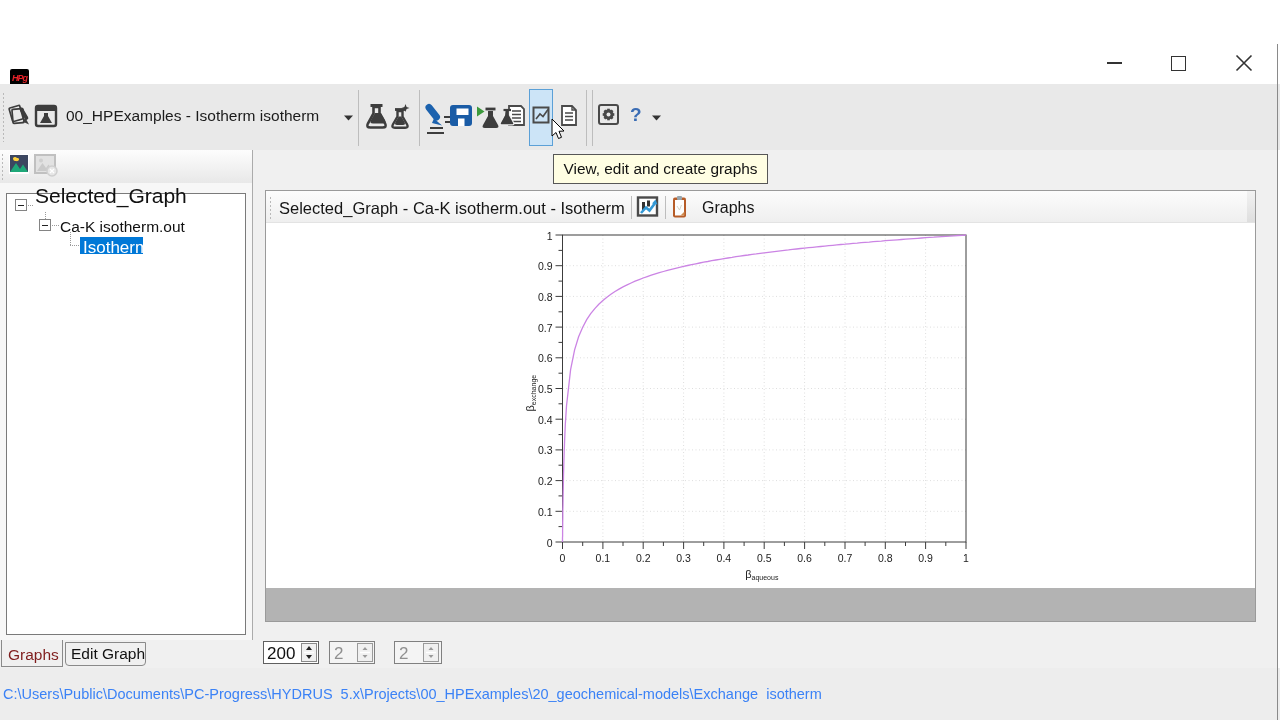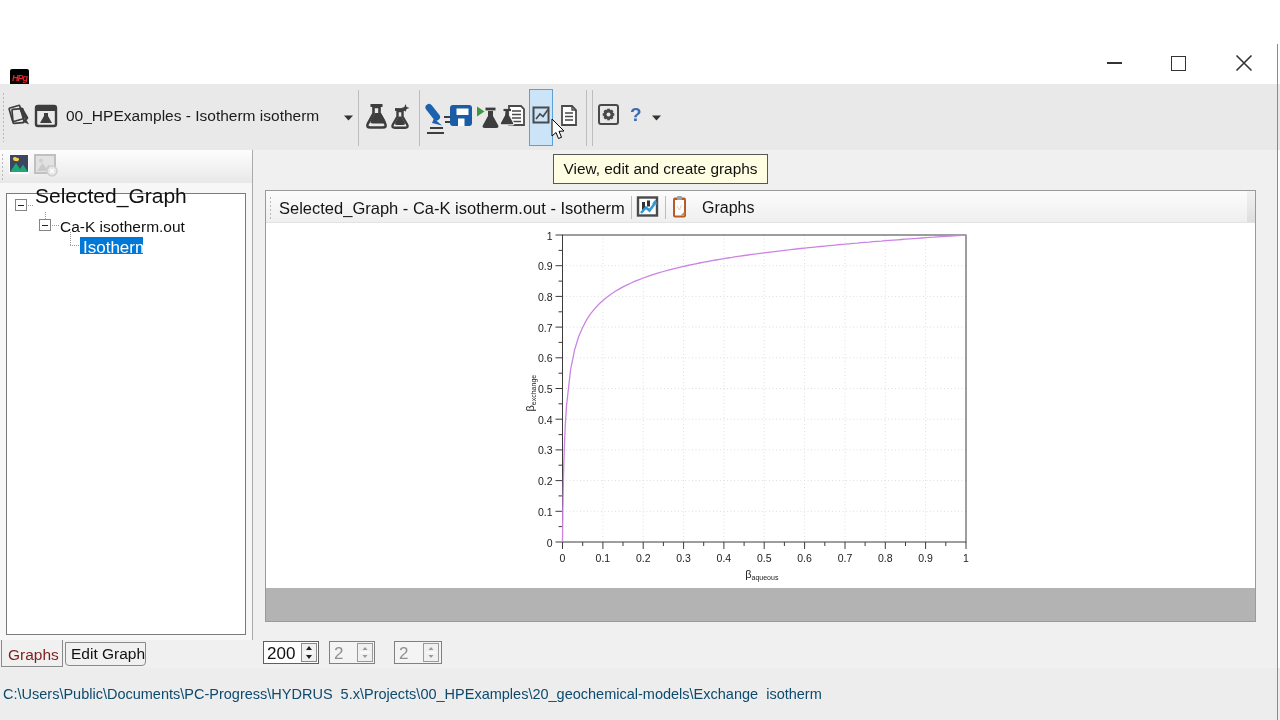--- a/index.html
+++ b/index.html
@@ -299,21 +299,21 @@
 <div class="abs" style="left:399px;top:644px;font-size:17px;color:#909090;">2</div>
 <div class="abs" style="left:423px;top:643px;width:16px;height:19px;border:1px solid #9a9a9a;background:#f0f0f0;box-sizing:border-box;">
  <svg width="14" height="17">
         <path d="M7 3 L9.5 6 L4.5 6 Z" fill="#9a9a9a"></path>
         <path d="M7 14 L9.5 11 L4.5 11 Z" fill="#9a9a9a"></path>
         <path d="M2 8.5 H12" stroke="#fff" stroke-width="1.4"></path>
       </svg>
 </div>
 
 <div class="abs" style="left:0;top:668px;width:1280px;height:52px;background:#ededed;"></div>
-<div class="abs" style="left:3px;top:686px;font-size:14.5px;color:#0c4a6e;white-space:nowrap;">C:\Users\Public\Documents\PC-Progress\HYDRUS&nbsp;&nbsp;5.x\Projects\00_HPExamples\20_geochemical-models\Exchange&nbsp;&nbsp;isotherm</div>
+<div class="abs" style="left:3px;top:686px;font-size:14.5px;color:#3b82f6;white-space:nowrap;">C:\Users\Public\Documents\PC-Progress\HYDRUS&nbsp;&nbsp;5.x\Projects\00_HPExamples\20_geochemical-models\Exchange&nbsp;&nbsp;isotherm</div>
 
 <div class="abs" style="left:553px;top:154px;width:215px;height:30px;background:#fffee3;border:1px solid #575757;box-sizing:border-box;text-align:center;font-size:15.4px;color:#111;line-height:28px;">View, edit and create graphs</div>
 
 <svg class="abs" style="left:549px;top:118px;" width="20" height="26">
 <path d="M3 1 L3 18 L7 14.5 L9.5 20.5 L12.5 19.3 L10 13.3 L15 13 Z" fill="#fff" stroke="#000" stroke-width="1"></path>
 </svg>
 
 <div class="abs" style="left:1277px;top:44px;width:1px;height:676px;background:#8a8a8a;"></div>
 
 </div>

